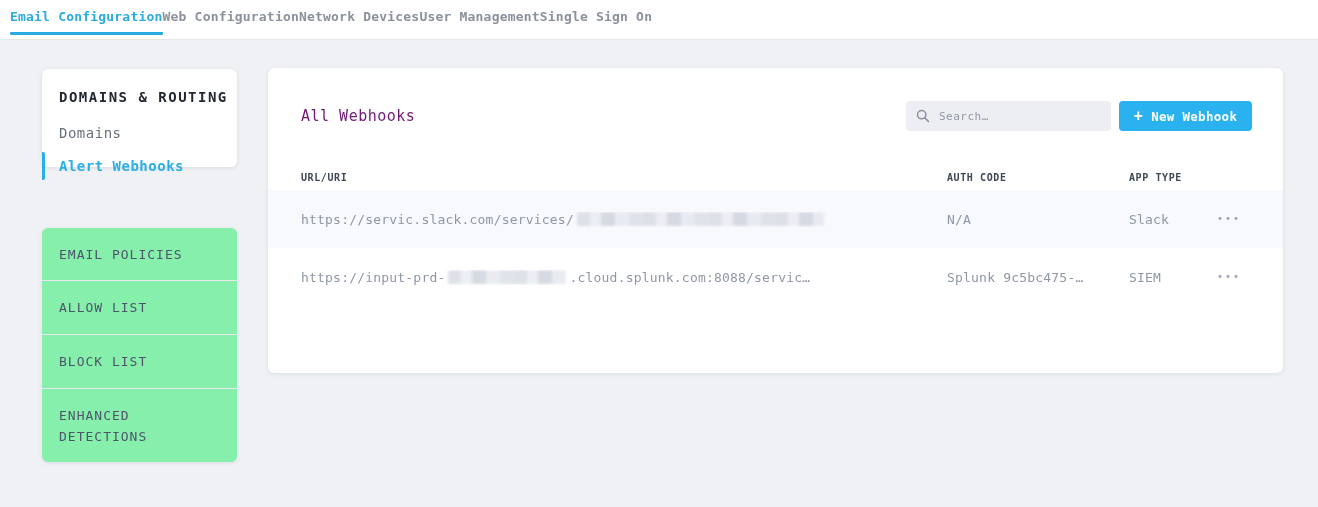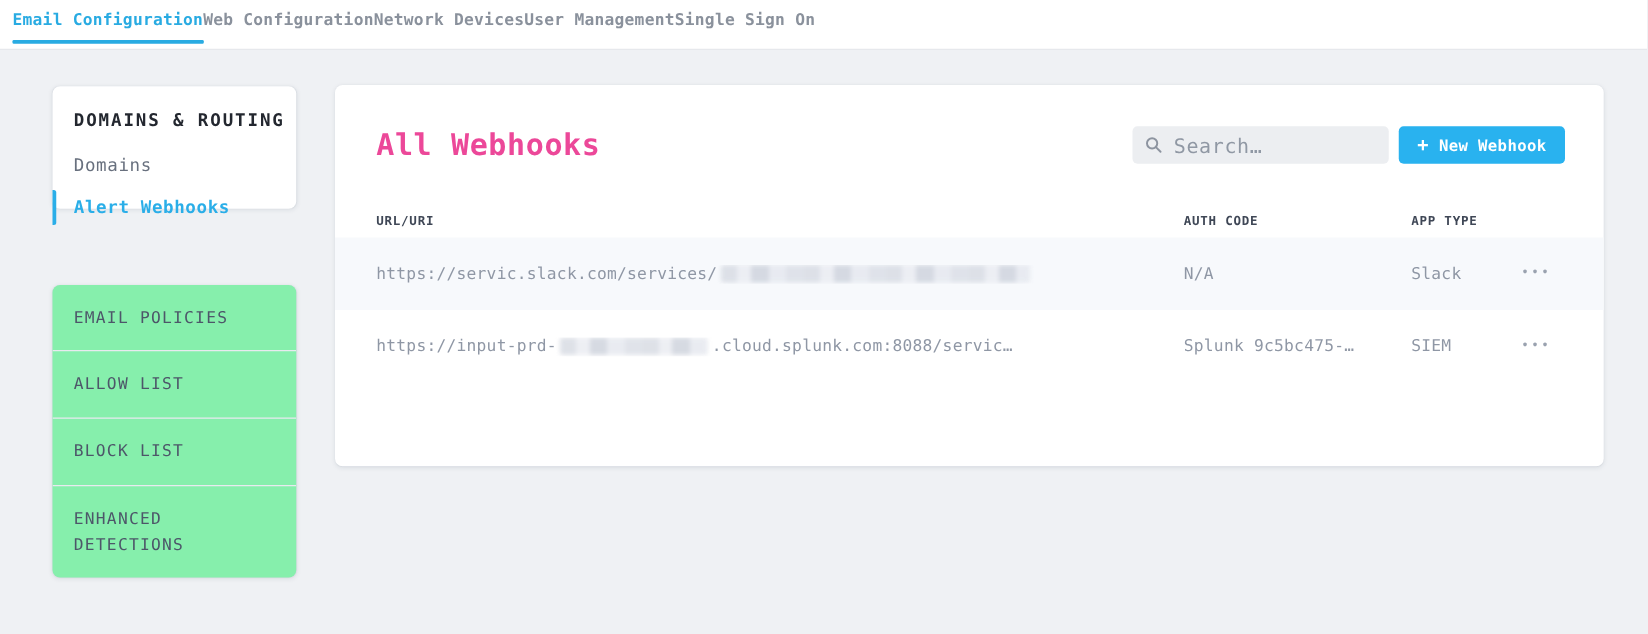--- a/index.html
+++ b/index.html
@@ -120,24 +120,24 @@
     width: 1015px; height: 305px;
     overflow: hidden;
   }
   .panel-header {
     display: flex;
     align-items: center;
     height: 96px;
     padding: 0 31px 0 33px;
   }
   .page-title {
-    font-size: 24px;
-    font-weight: bold;
+    font-size: 15px;
+    font-weight: normal;
     letter-spacing: 0.5px;
-    color: #ec4899;
+    color: #701a75;
     margin-right: auto;
     white-space: nowrap;
   }
   .search-box {
     display: flex;
     align-items: center;
     width: 205px; height: 30px;
     background: #eceef1;
     border-radius: 4px;
     padding-left: 10px;
@@ -145,21 +145,21 @@
   }
   .search-box svg { flex: 0 0 auto; }
   .search-input {
     flex: 1;
     min-width: 0;
     height: 100%;
     border: none;
     outline: none;
     background: transparent;
     font-family: inherit;
-    font-size: 16px;
+    font-size: 11px;
     letter-spacing: 0.5px;
     color: #5a6270;
     padding-left: 9px;
   }
   .search-input::placeholder { color: #9098a4; opacity: 1; }
   .new-webhook-btn {
     display: flex;
     align-items: center;
     justify-content: center;
     gap: 8px;

